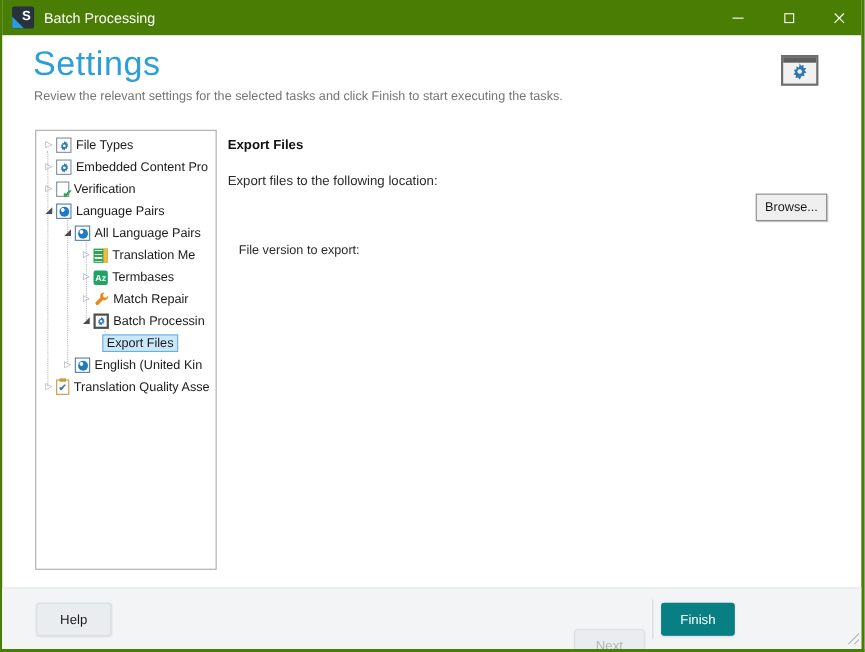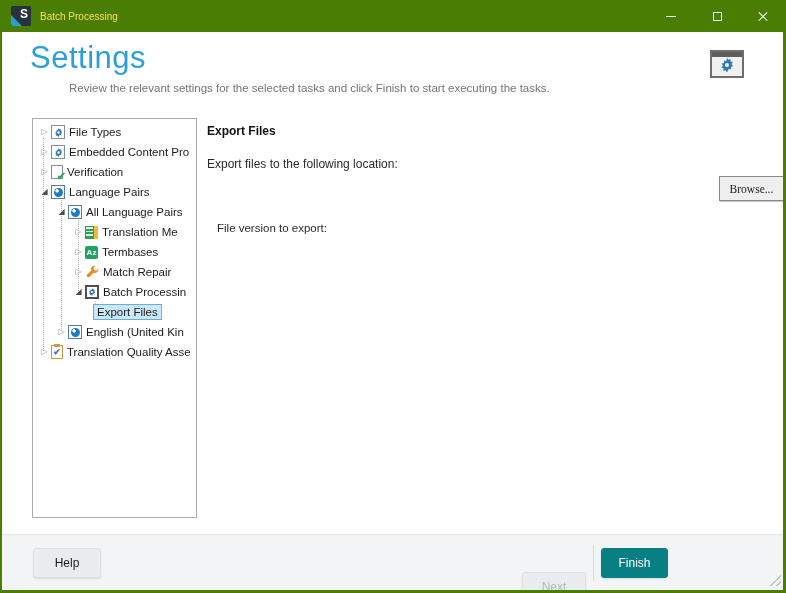--- a/index.html
+++ b/index.html
@@ -10,33 +10,33 @@
     position: relative; width: 786px; height: 593px; background:#fff;
     border-left: 2px solid #497D04; border-right: 3px solid #497D04; border-bottom: 3px solid #497D04;
     overflow: hidden;
   }
 
   
   .titlebar { position:absolute; left:-2px; top:0; width:786px; height:32px; background:#497D04; display:flex; align-items:center; }
   .app-icon { position:relative; width:20px; height:20px; margin-left:11px; background:#26323E; border-radius:2px; overflow:hidden; }
   .app-icon .s { position:absolute; right:3px; top:1px; color:#fff; font-size:12px; font-weight:bold; }
   .app-icon .tri { position:absolute; left:0; bottom:0; width:0; height:0; border-bottom:11px solid #2E9BD8; border-right:11px solid transparent; }
-  .title-text { color:#fde047; font-size:10px; margin-left:9px; }
+  .title-text { color:#ffffff; font-size:13px; margin-left:9px; }
   .win-controls { position:absolute; right:0; top:0; height:32px; display:flex; }
   .win-btn { width:46px; height:32px; display:flex; align-items:center; justify-content:center; cursor:default; }
   .glyph-min { width:10px; height:1px; background:#fff; display:block; }
   .glyph-max { width:9px; height:9px; border:1px solid #fff; display:block; }
   .glyph-close { position:relative; width:12px; height:12px; display:block; }
   .glyph-close i { position:absolute; left:0; top:5.5px; width:12px; height:1.2px; background:#fff; display:block; }
   .glyph-close i:first-child { transform:rotate(45deg); }
   .glyph-close i:last-child  { transform:rotate(-45deg); }
 
   
   .page-title { position:absolute; left:28px; top:40px; font-size:31px; font-weight:300; color:#2B9FD8; letter-spacing:0.5px; }
-  .page-subtitle { position:absolute; left:29px; top:82px; font-size:11.5px; color:#757575;margin-left:38px; }
+  .page-subtitle { position:absolute; left:29px; top:82px; font-size:11.5px; color:#757575; }
   .settings-icon { position:absolute; left:708px; top:50px; width:34px; height:28px; border:2px solid #6E6E6E; background:#F1F1F1; }
   .settings-icon .bar { position:absolute; left:0; top:0; width:100%; height:5px; background:#5E5E5E; }
   .settings-icon svg { position:absolute; left:50%; top:55%; transform:translate(-50%,-50%); }
 
   
   .tree-panel { position:absolute; left:30px; top:118px; width:165px; height:400px; border:1px solid #ABABAB; background:#fff; overflow:hidden; }
   .tree-rows { position:relative; padding-top:3px; }
   .tree-row { height:20px; display:flex; align-items:center; white-space:nowrap; overflow:hidden; position:relative; z-index:2; }
   .tree-row .tw { width:13px; text-align:center; flex:0 0 13px; font-size:8px; line-height:20px; }
   .tw.collapsed { color:#9A9A9A; }
@@ -60,21 +60,21 @@
   .icon-clip .top { position:absolute; top:-2px; left:50%; transform:translateX(-50%); width:6px; height:3px; background:#C79A3B; }
   .icon-clip .chk { color:#4472A8; font-size:9px; font-weight:bold; }
 
   .guide { position:absolute; width:0; border-left:1px dotted #B9B9B9; z-index:1; }
   .guide-h { position:absolute; height:0; border-top:1px dotted #B9B9B9; z-index:1; }
 
   
   .panel-title { position:absolute; left:205px; top:124px; font-size:12px; font-weight:bold; color:#111; }
   .field-label-1 { position:absolute; left:205px; top:157px; font-size:12px; color:#2A2A2A; }
   .path-input { position:absolute; left:205px; top:177px; width:470px; height:23px; border:1px solid #8C8C8C; font-family:"Liberation Sans",sans-serif; font-size:11px; color:#1A1A1A; padding:0 4px; outline:none; }
-  .browse-btn { position:absolute; left:685px; top:176px; width:65px; height:25px; background:#EFEFEF; border:1px solid #8A8A8A; box-shadow:1px 1px 0 #C9C9C9; font-family:Liberation Serif, serif; font-size:11.5px; color:#1A1A1A;margin-left:32px; }
+  .browse-btn { position:absolute; left:685px; top:176px; width:65px; height:25px; background:#EFEFEF; border:1px solid #8A8A8A; box-shadow:1px 1px 0 #C9C9C9; font-family:Liberation Sans, sans-serif; font-size:11.5px; color:#1A1A1A; }
   .field-label-2 { position:absolute; left:215px; top:208px; font-size:11.5px; color:#2A2A2A;margin-top:14px; }
   .version-select { position:absolute; left:205px; top:225px; width:245px; height:22px; border:1px solid #8C8C8C; background:#fff; display:flex; align-items:center; font-size:11.5px; color:#1A1A1A; padding-left:5px; }
   .version-select .arrow { position:absolute; right:8px; top:9px; width:0; height:0; border-left:4px solid transparent; border-right:4px solid transparent; border-top:5px solid #4A4A4A; }
 
   
   .footer { position:absolute; left:-2px; bottom:0; width:786px; height:56px; background:#F2F4F5; border-top:1px solid #E2E6E7; }
   .btn { position:absolute; top:13px; height:30px; background:#E9EDEF; border:1px solid #DCE1E2; border-radius:3px; font-family:"Liberation Sans",sans-serif; font-size:12px; color:#1A1A1A; box-shadow:0 1px 2px rgba(0,0,0,0.10); }
   .btn-help   { left:33px;  width:68px; }
   .btn-back   { left:441px; width:64px; }
   .btn-next   { left:522px; width:64px; color:#AEB9BD;margin-top:24px; }

